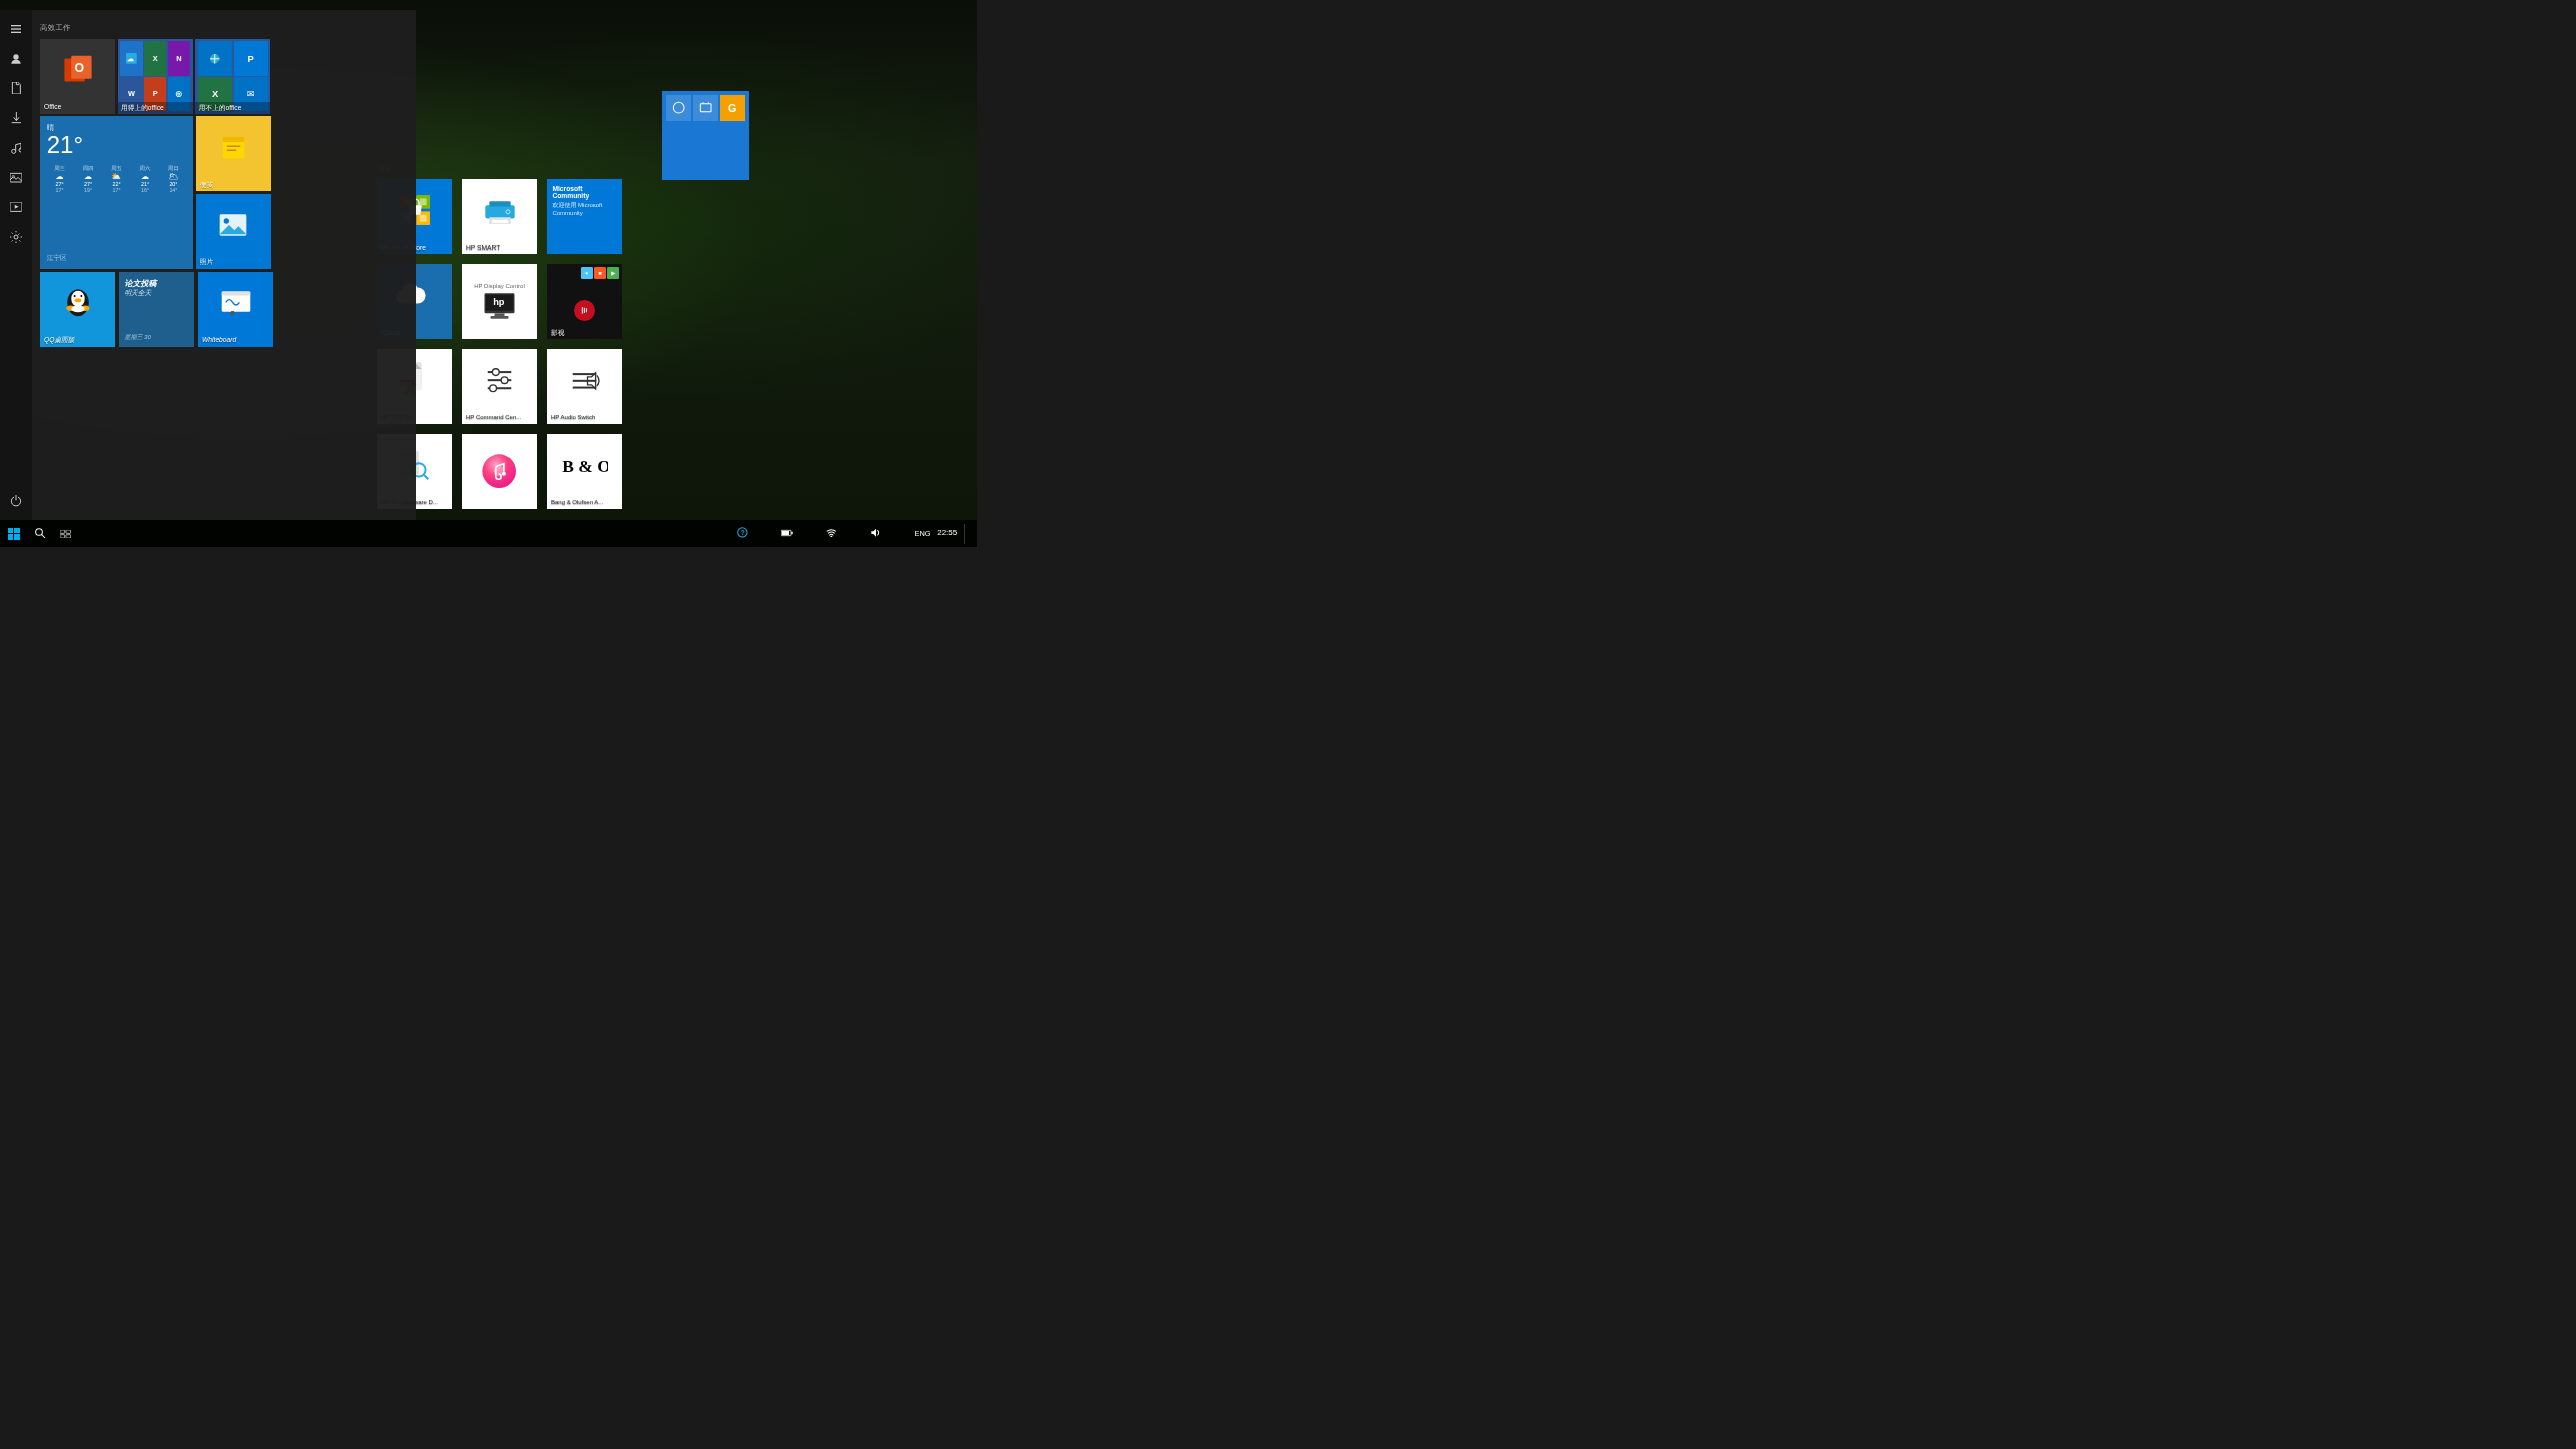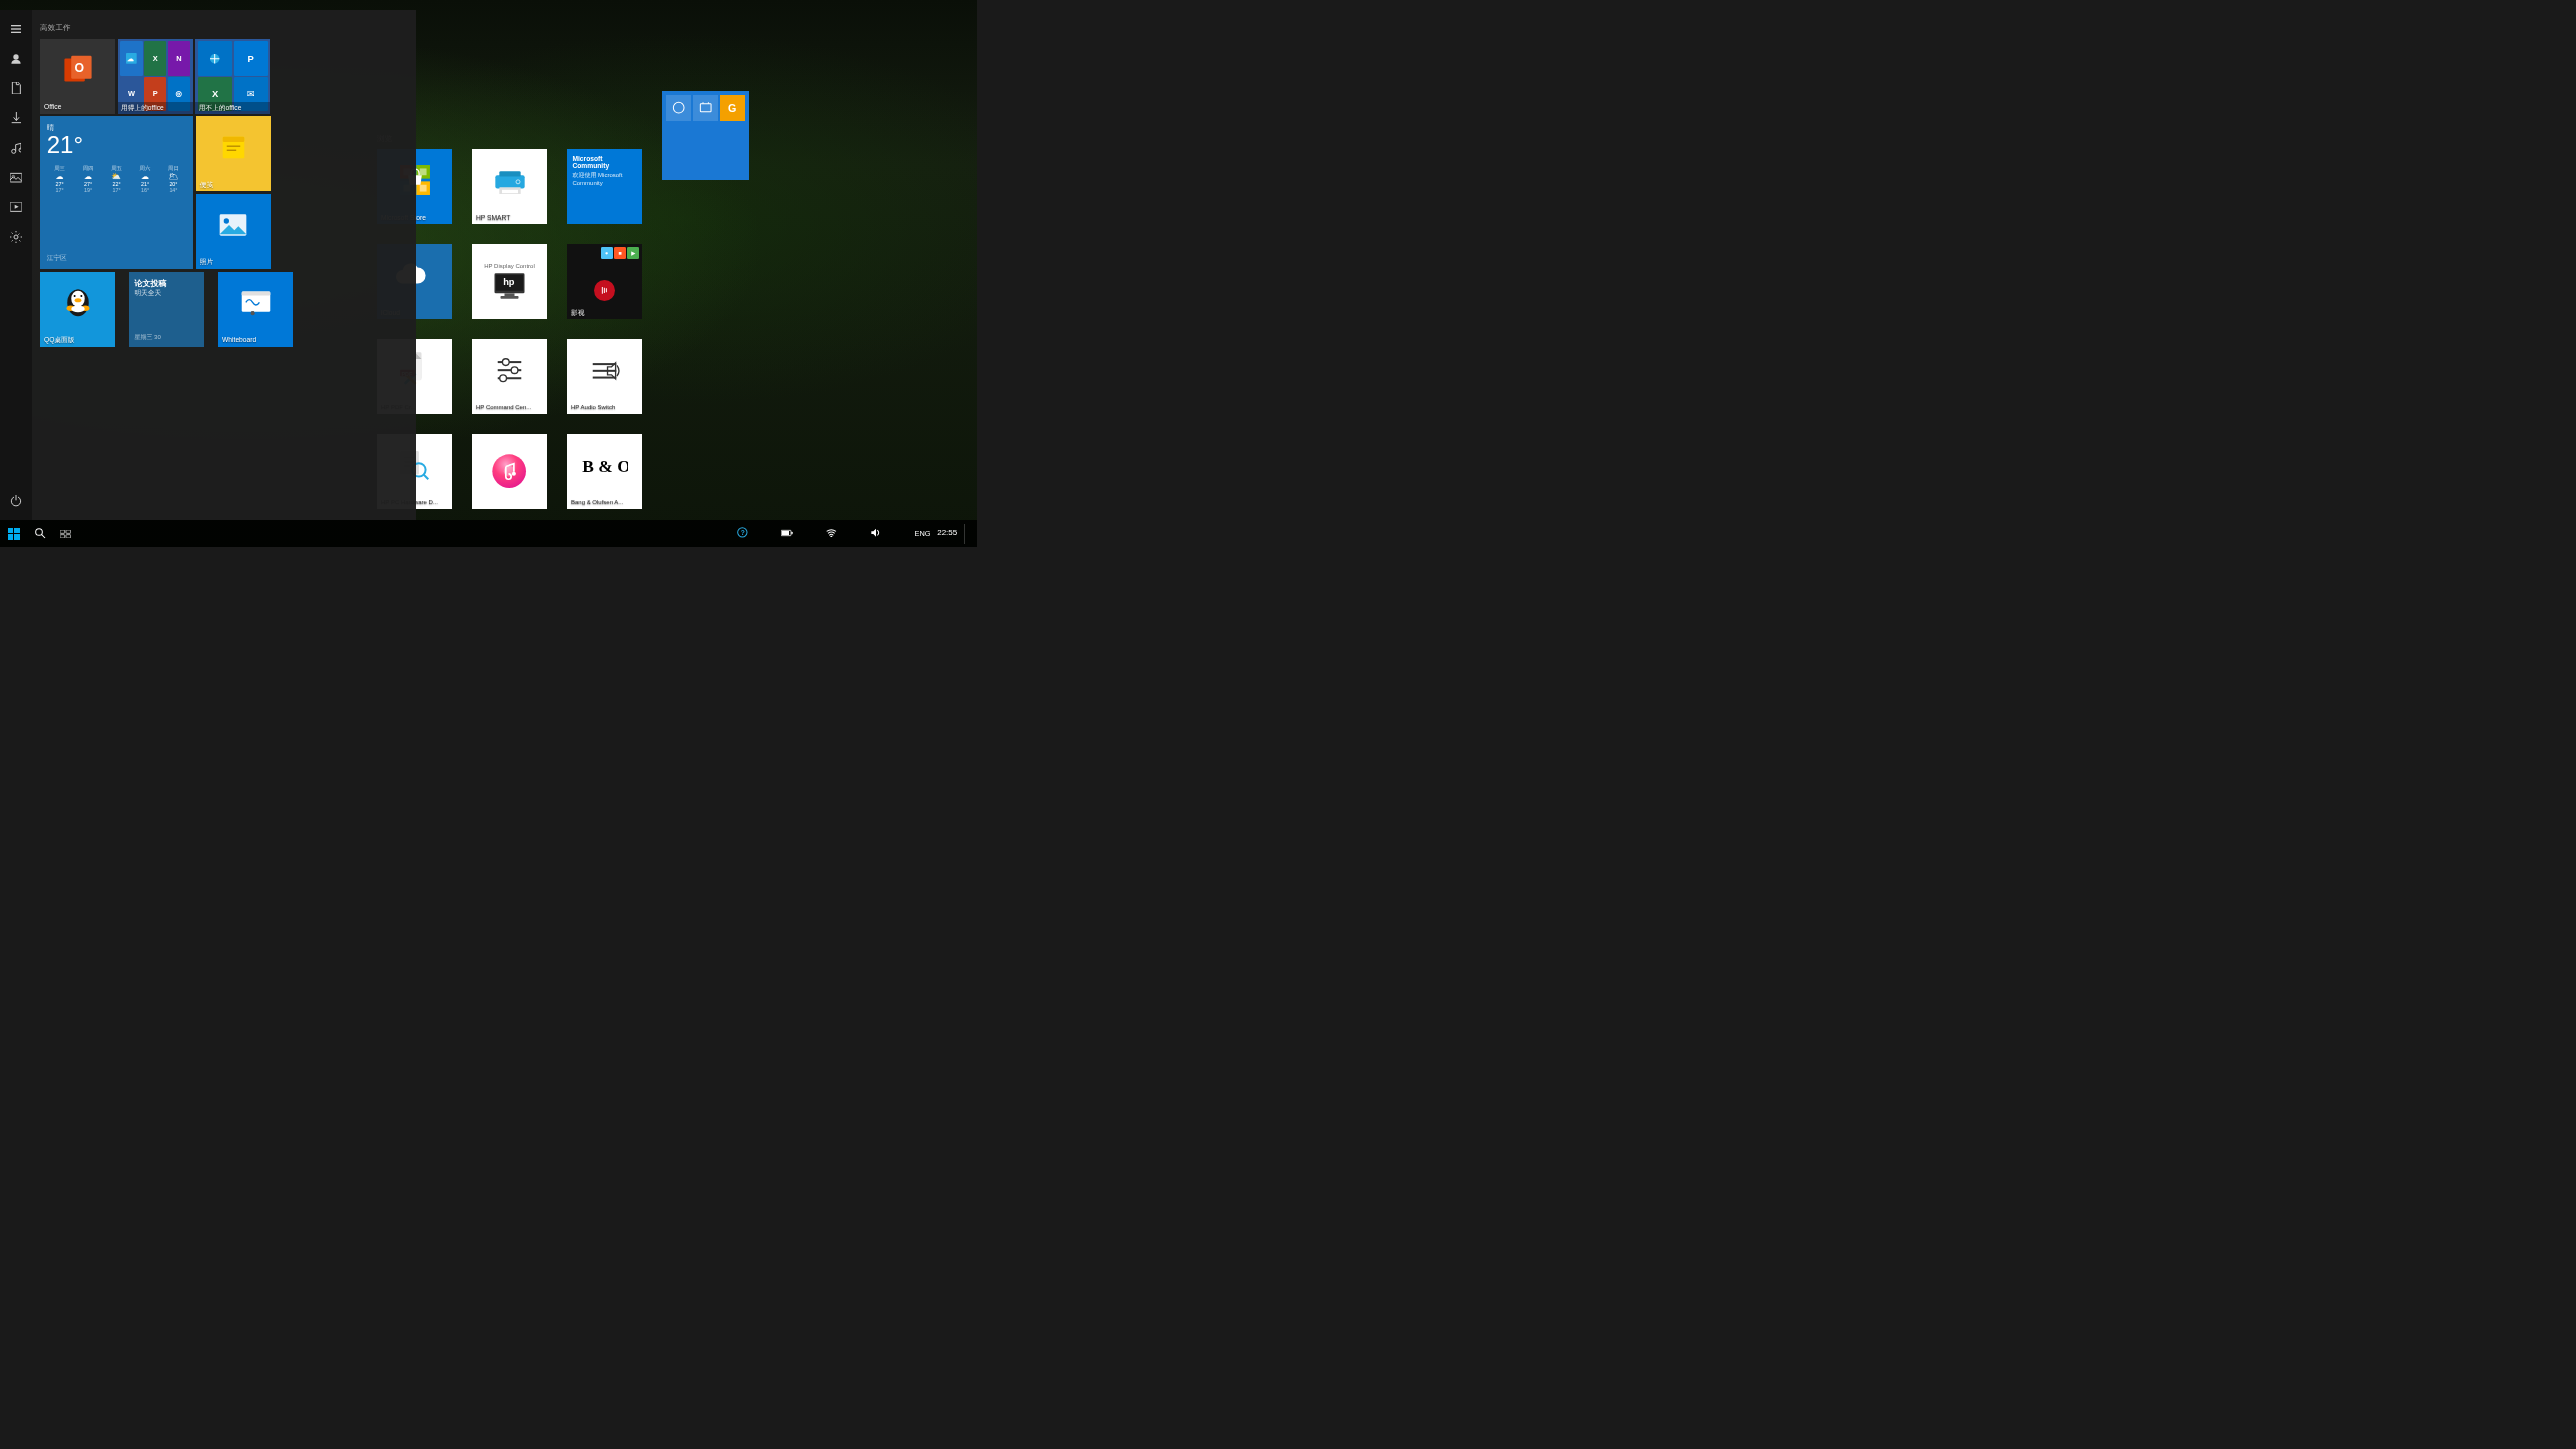--- a/index.html
+++ b/index.html
@@ -177,21 +177,21 @@
       display: flex;
       flex-direction: column;
       padding: 6.7px;
       cursor: pointer;
     }
 
     .browse-grid {
       display: grid;
       grid-template-columns: repeat(3, 75px);
       grid-template-rows: repeat(4, 75px);
-      gap: 20px;
+      gap: 10px;
     }
 
     
     .tile-store { background: #0078d7; }
 
     .start-menu-scroll {
       display: flex;
       flex-direction: column;
       height: 100%;
       overflow-y: auto;
@@ -388,21 +388,21 @@
                 <rect x="4" y="8" width="40" height="32" rx="2" fill="white" opacity="0.9"></rect>
                 <circle cx="14" cy="18" r="4" fill="#0078d4"></circle>
                 <polygon points="4,38 18,24 26,32 32,26 44,38" fill="#29abe2"></polygon>
               </svg>
             </div>
             <div class="tile-label">照片</div>
           </div>
         </div>
       </div>
 
-      <div style="display:flex; gap:14px; margin-bottom:2.7px;">
+      <div style="display:flex; gap:4px; margin-bottom:2.7px;font-style:italic;">
 
         <div class="tile tile-md" style="background:#1296db;">
           <div class="tile-icon-area">
 
             <svg width="34" height="37" viewBox="0 0 50 55">
               <ellipse cx="25" cy="28" rx="16" ry="20" fill="#1a1a1a"></ellipse>
               <ellipse cx="25" cy="24" rx="13" ry="16" fill="#1a1a1a"></ellipse>
               <ellipse cx="25" cy="22" rx="10" ry="12" fill="#fff"></ellipse>
               <circle cx="20" cy="18" r="2.5" fill="white"></circle>
               <circle cx="30" cy="18" r="2.5" fill="white"></circle>

